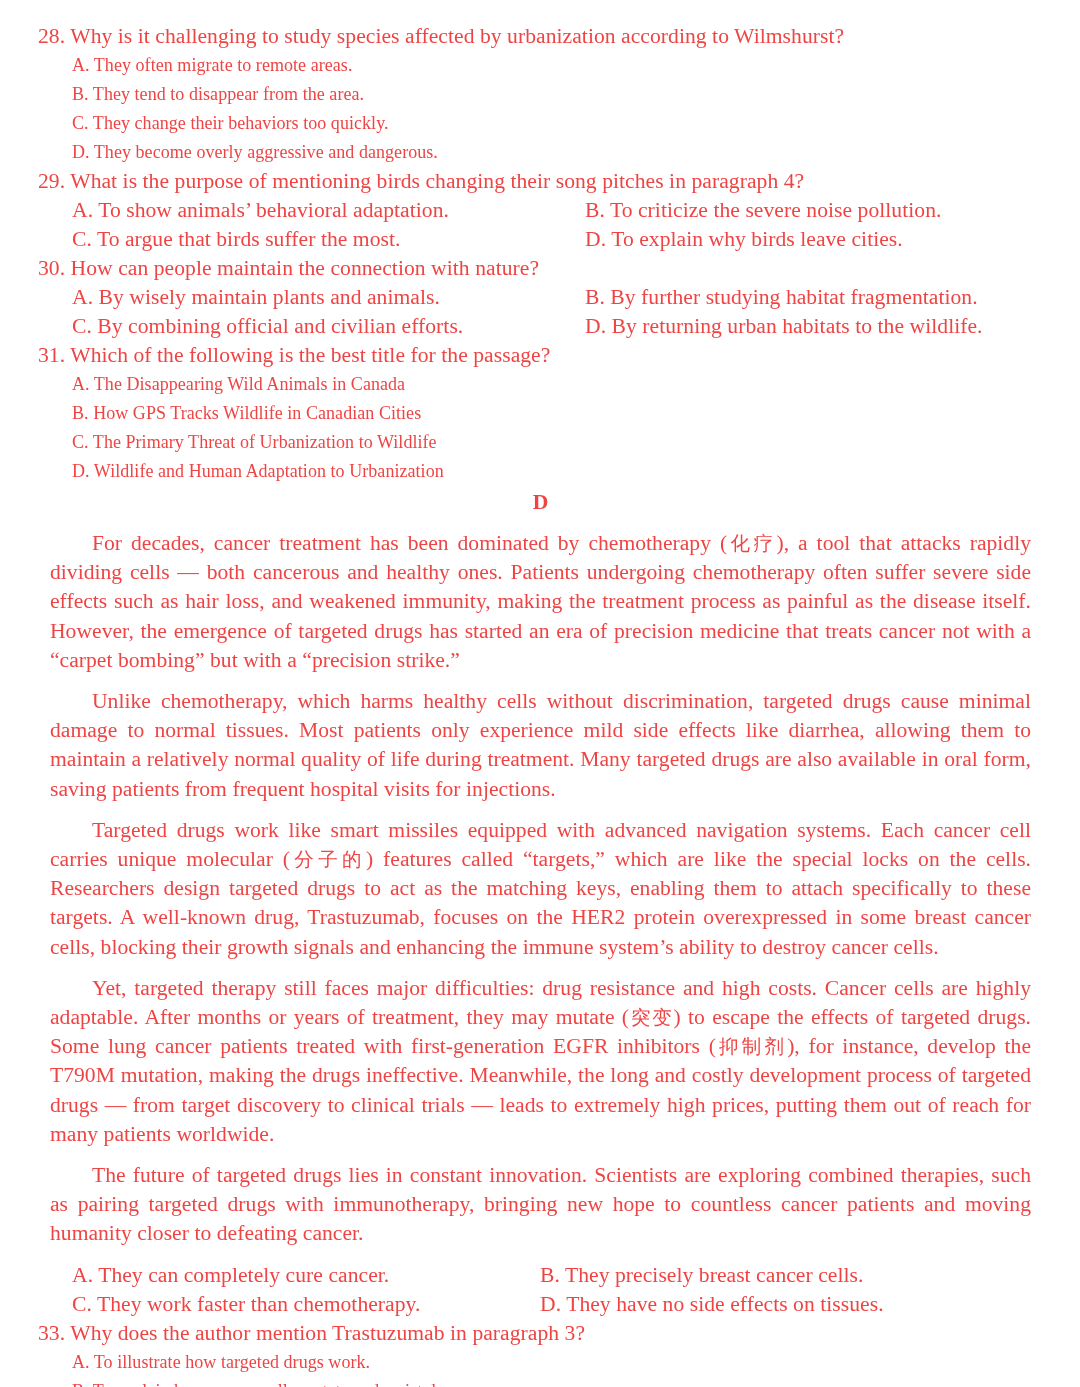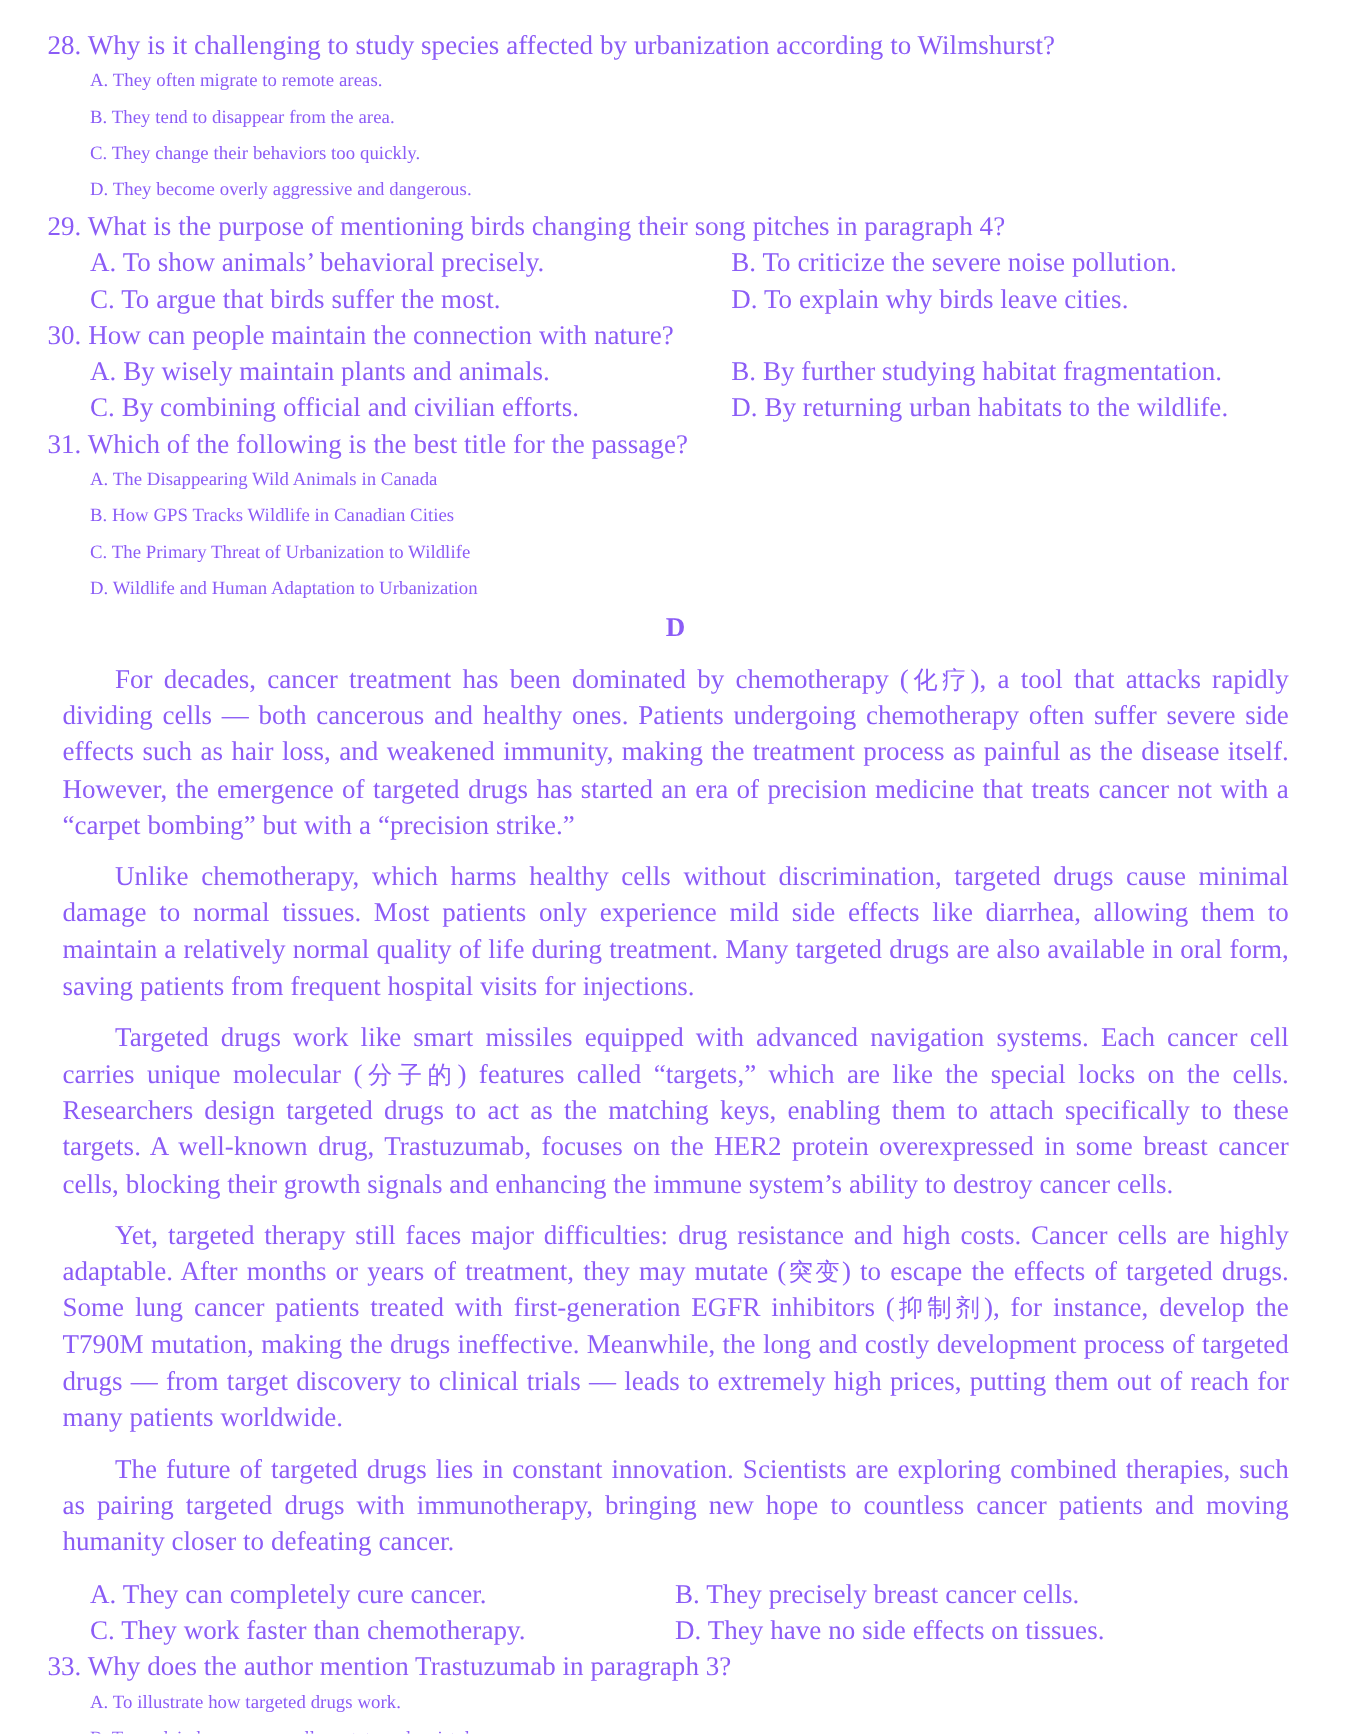--- a/index.html
+++ b/index.html
@@ -7,38 +7,38 @@
     margin: 0;
     padding: 0;
     background: #ffffff;
   }
   .page {
     position: relative;
     width: 1080px;
     height: 1387px;
     background: #ffffff;
     font-family: "Liberation Serif", "DejaVu Serif", serif;
-    color: #8b5cf6;
+    color: #ef4444;
     overflow: hidden;
     box-sizing: border-box;
     padding: 22px 37px 0 38px;
   }
   .content {
     width: 1005px;
   }
 
   
   .q-line {
     font-size: 21.6px;
     line-height: 29px;
     white-space: nowrap;
     letter-spacing: 0.05px;
   }
   .opt-line {
-    font-size: 15px;
+    font-size: 18px;
     line-height: 29px;
     padding-left: 34px;
     white-space: nowrap;
     letter-spacing: 0.05px;
   }
   .opt-row {
     position: relative;
     font-size: 21.6px;
     line-height: 29px;
     height: 29px;
@@ -96,21 +96,21 @@
       <div class="q-line">28. Why is it challenging to study species affected by urbanization according to Wilmshurst?</div>
       <div class="opt-line">A. They often migrate to remote areas.</div>
       <div class="opt-line">B. They tend to disappear from the area.</div>
       <div class="opt-line">C. They change their behaviors too quickly.</div>
       <div class="opt-line">D. They become overly aggressive and dangerous.</div>
     </div>
 
     <div>
       <div class="q-line">29. What is the purpose of mentioning birds changing their song pitches in paragraph 4?</div>
       <div class="opt-row wide">
-        <span class="col-a">A. To show animals’ behavioral precisely.</span>
+        <span class="col-a">A. To show animals’ behavioral adaptation.</span>
         <span class="col-b">B. To criticize the severe noise pollution.</span>
       </div>
       <div class="opt-row wide">
         <span class="col-a">C. To argue that birds suffer the most.</span>
         <span class="col-b">D. To explain why birds leave cities.</span>
       </div>
     </div>
 
     <div>
       <div class="q-line">30. How can people maintain the connection with nature?</div>

